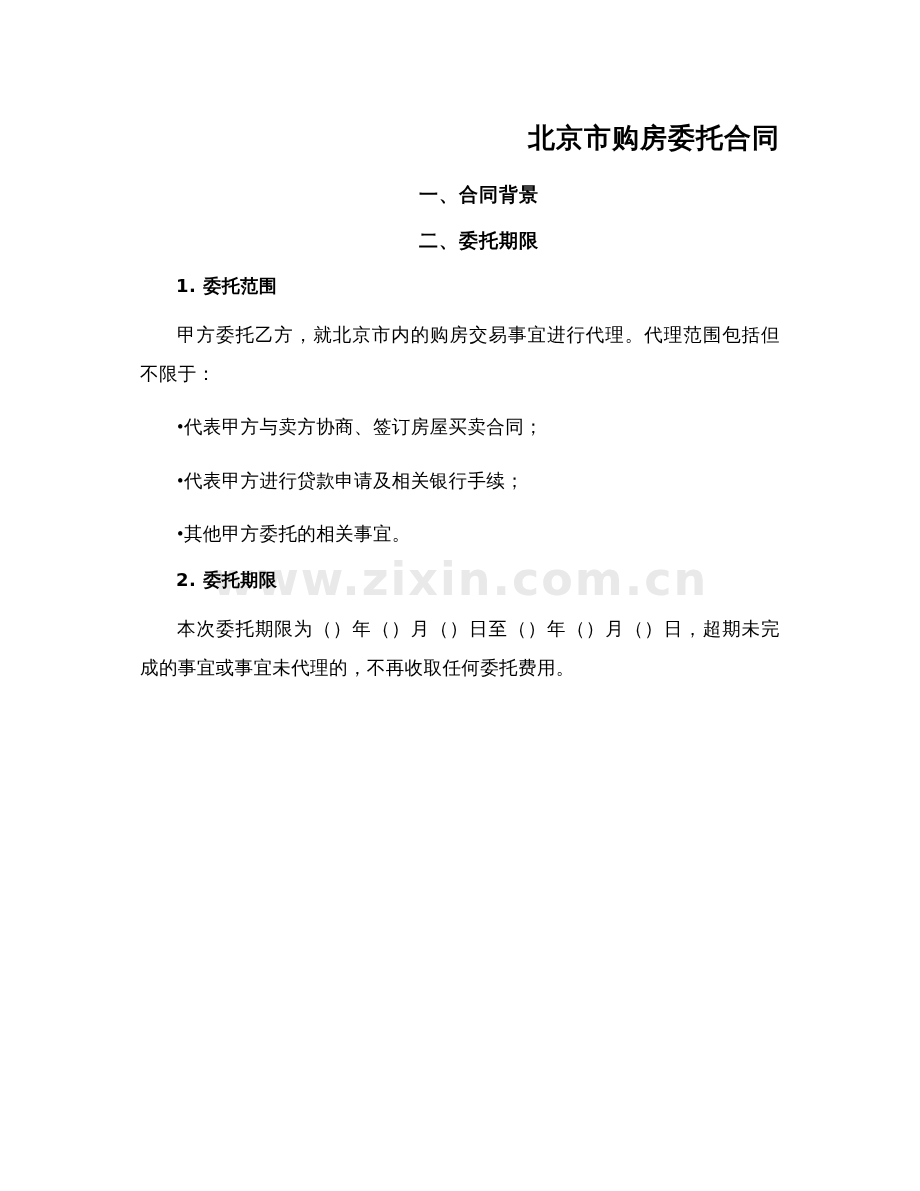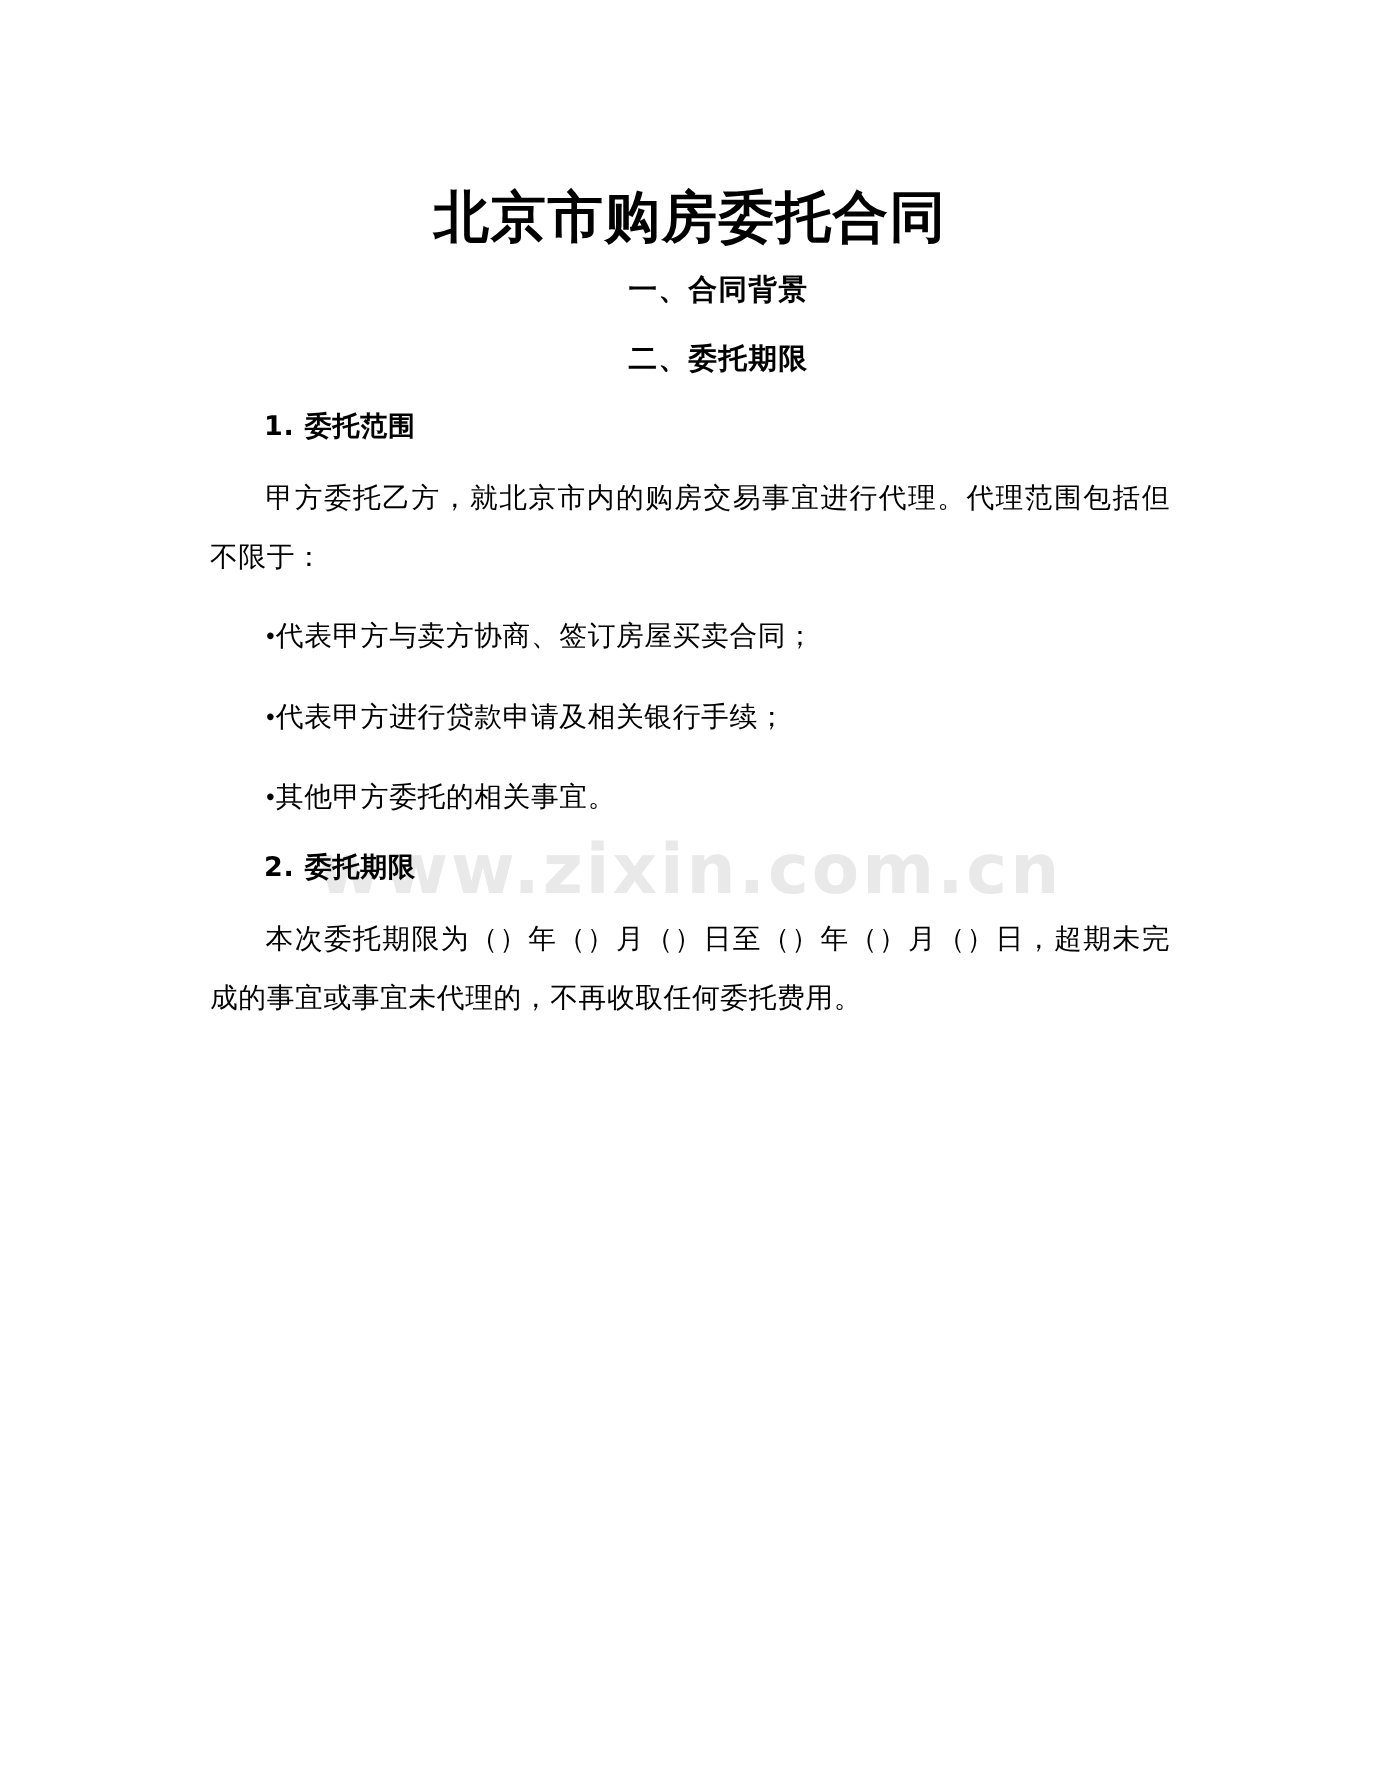--- a/index.html
+++ b/index.html
@@ -17,25 +17,25 @@
   }
   .page {
     position: absolute;
     top: 0; left: 0;
     width: 920px;
     height: 1191px;
     box-sizing: border-box;
     padding: 120px 140px 60px 140px;
   }
   .doc-title {
-    text-align: center;
-    font-size: 37px;
+    text-align: right;
+    font-size: 27px;
     font-weight: bold;
     letter-spacing: 1px;
-    margin: 0 0 10px 0;
+    margin: 0 0 26px 0;
     font-family: "DejaVu Sans", "Liberation Sans", sans-serif;
   }
   .heading {
     font-size: 19px;
     font-weight: bold;
     margin: 0 0 20px 0;
     text-indent: 2em;
     letter-spacing: 1px;
     font-family: "DejaVu Sans", "Liberation Sans", sans-serif;
     text-align: center;

